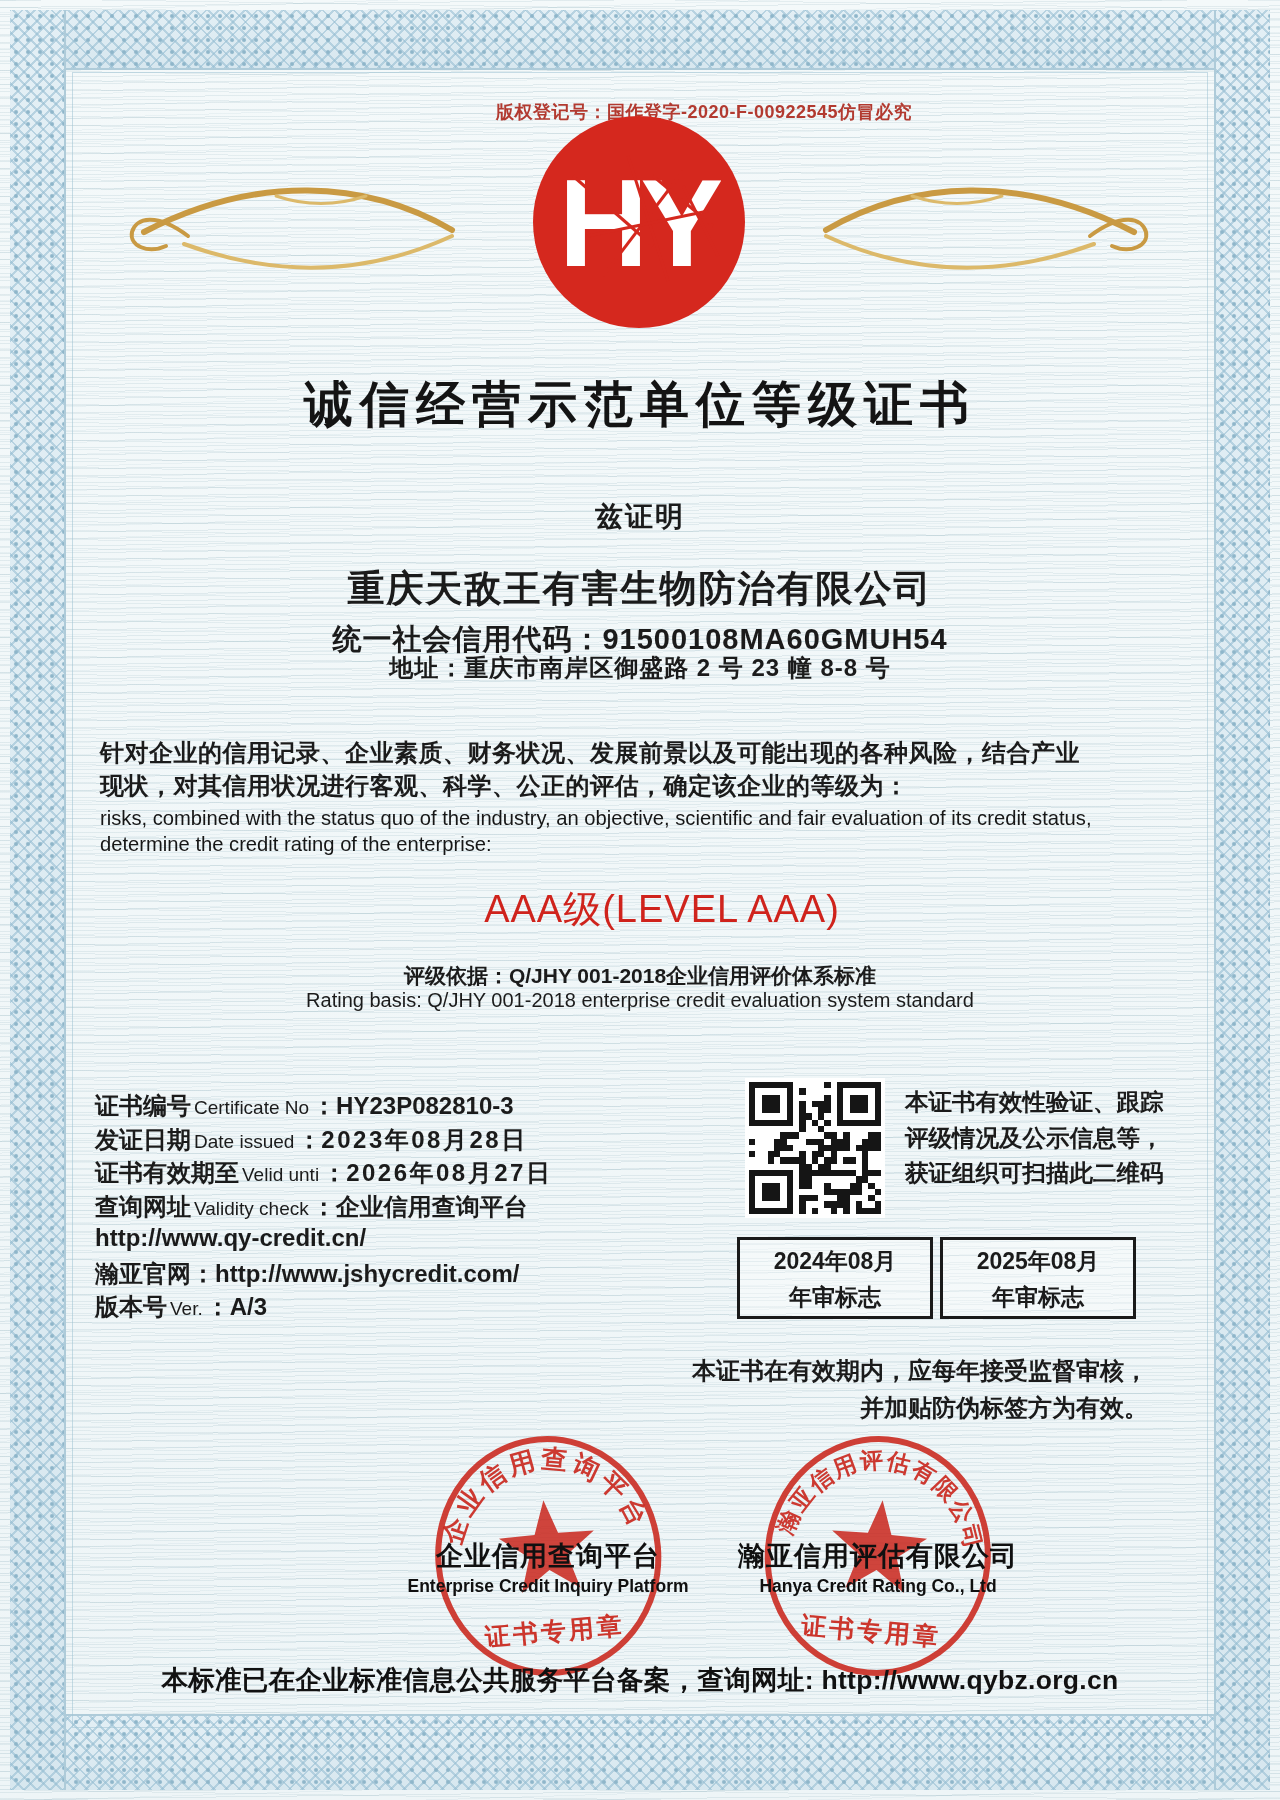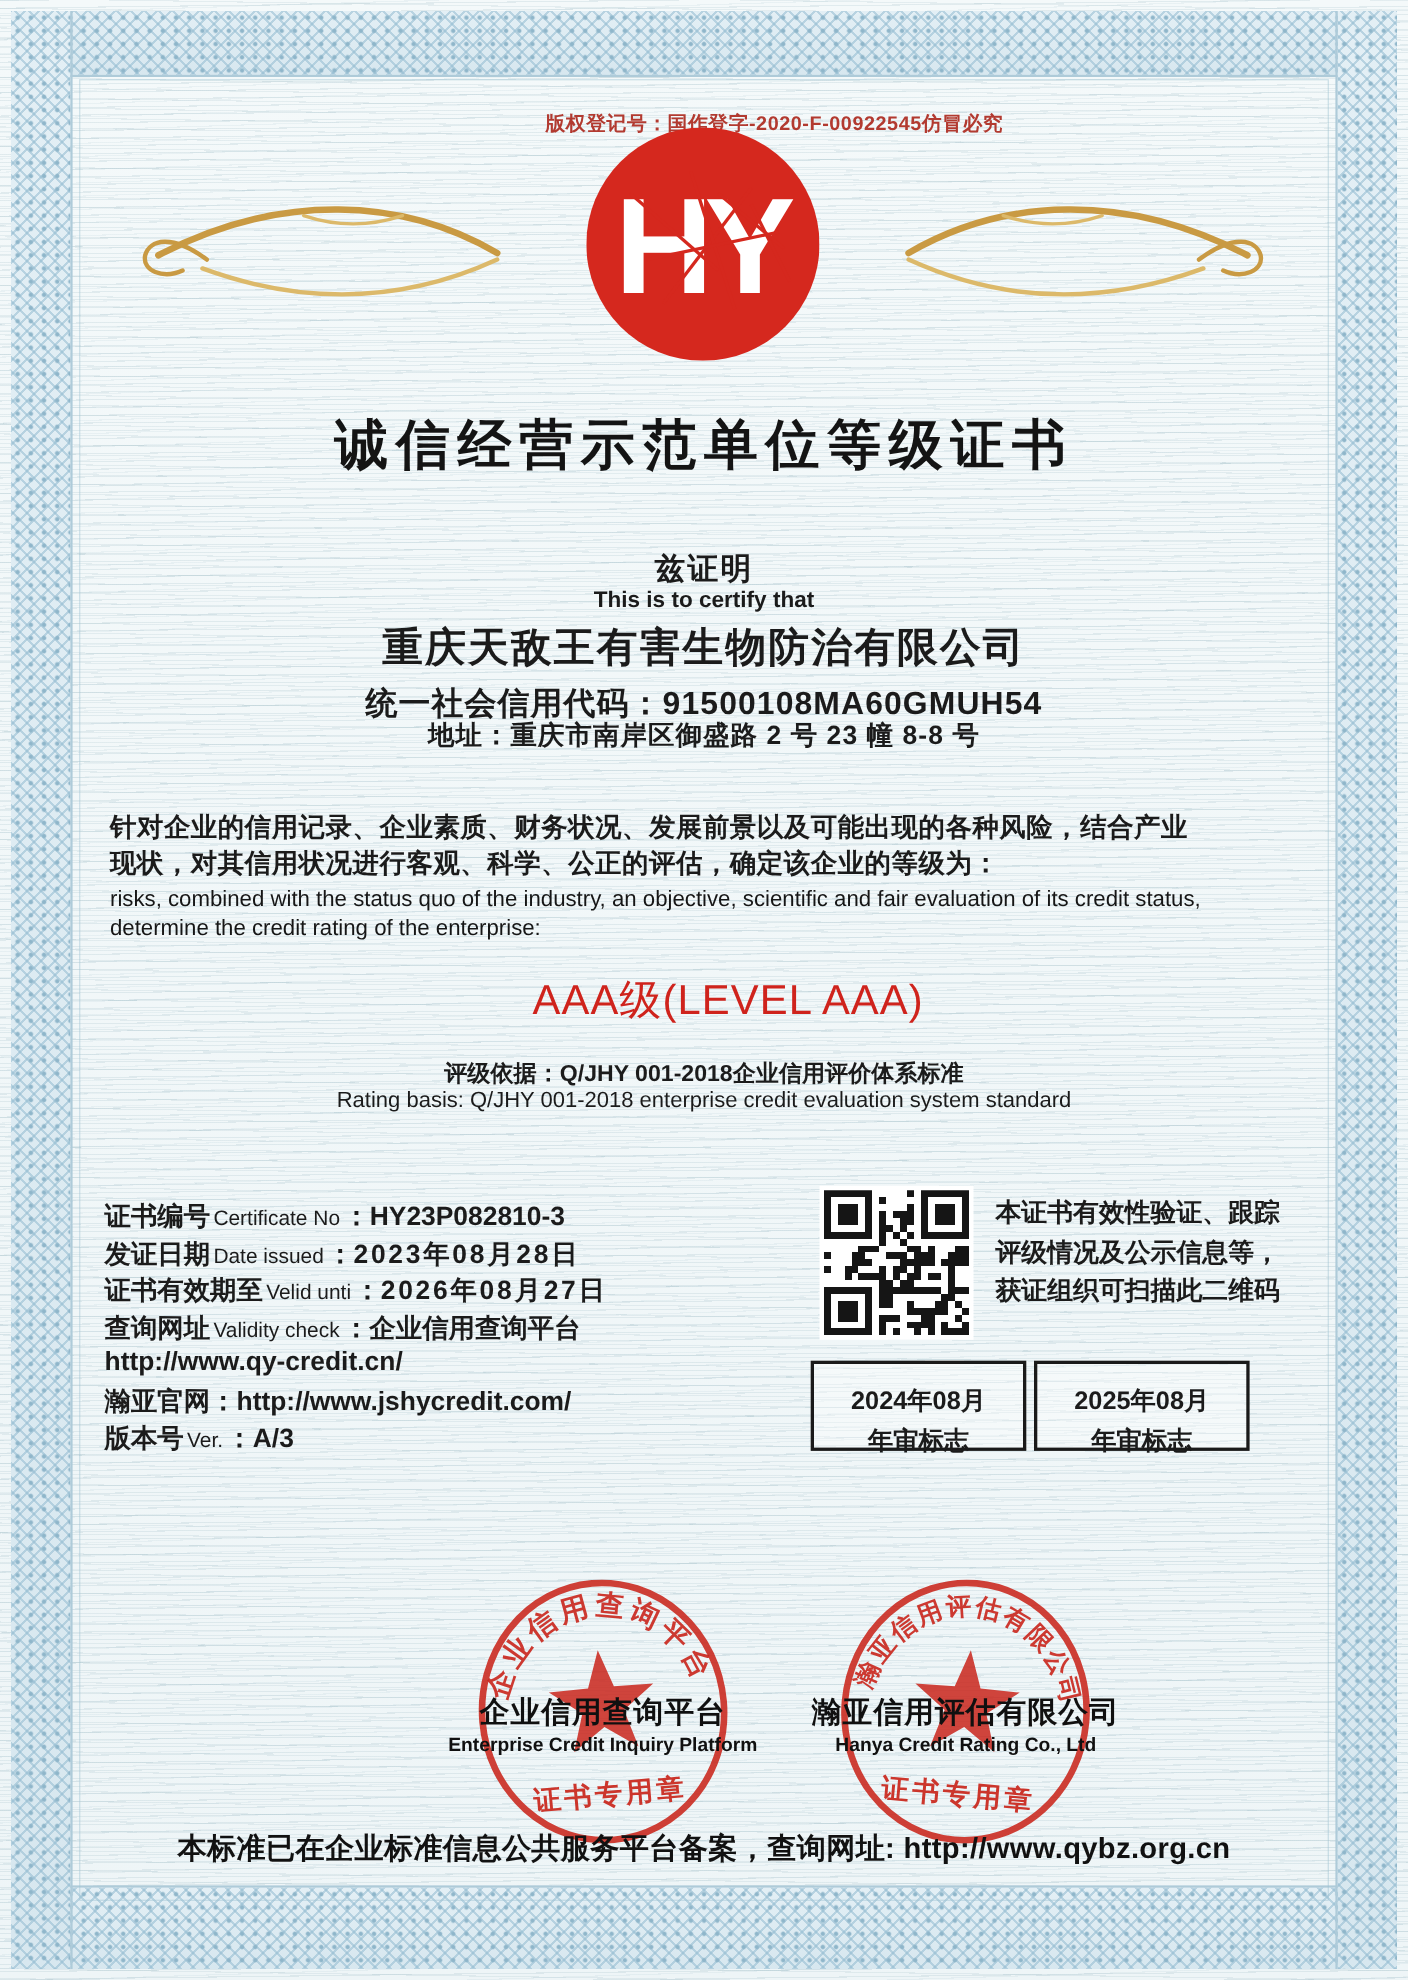--- a/index.html
+++ b/index.html
@@ -57,21 +57,21 @@
   .details{left:95px;top:1090px;display:flex;flex-direction:column;}
   .drow{height:33.5px;display:flex;align-items:baseline;font-size:24px;font-weight:600;white-space:nowrap;}
   .drow .en{font-size:19px;font-weight:500;margin:0 3px;}
   .drow .sp{letter-spacing:2.5px;}
 
   .qr{left:745px;top:1078px;width:140px;height:140px;background:#fff;padding:4px;box-sizing:border-box;}
   .qr svg{width:100%;height:100%;display:block;}
   .qr-note{left:905px;top:1085px;width:285px;font-size:23.5px;font-weight:600;line-height:35.5px;}
 
   .ybox{top:1237px;width:196px;height:82px;border:3px solid #1a1a1a;box-sizing:border-box;
-        text-align:center;font-size:23px;font-weight:600;line-height:36px;padding-top:15px;
+        text-align:center;font-size:23px;font-weight:600;line-height:36px;padding-top:3px;
         background:rgba(255,255,255,.35);}
   .ybox.b1{left:737px;}
   .ybox.b2{left:940px;}
 
   .supervision{left:620px;top:1352px;width:528px;text-align:right;font-size:24px;font-weight:600;line-height:37px;}
 
   .seal-group{top:1428px;width:240px;height:256px;}
   .seal-group.s1{left:428px;}
   .seal-group.s2{left:758px;}
   .seal-group svg.seal{position:absolute;left:0;top:0;width:240px;height:250px;}
@@ -117,21 +117,20 @@
       <line x1="70" y1="160" x2="150" y2="55"></line>
       <line x1="95" y1="40" x2="135" y2="165"></line>
       <line x1="150" y1="70" x2="185" y2="140"></line>
       <line x1="55" y1="120" x2="175" y2="95"></line>
       <line x1="120" y1="60" x2="180" y2="110"></line>
     </g>
   </svg>
 
   <div class="abs ctr title-zh">诚信经营示范单位等级证书</div>
   <div class="abs ctr certify-zh">兹证明</div>
-  <div class="abs ctr certify-en">This is to certify that</div>
   <div class="abs ctr company">重庆天敌王有害生物防治有限公司</div>
   <div class="abs ctr code-line">统一社会信用代码：91500108MA60GMUH54</div>
   <div class="abs ctr addr-line">地址：重庆市南岸区御盛路 2 号 23 幢 8-8 号</div>
 
   <div class="abs para para-zh">
     <div>针对企业的信用记录、企业素质、财务状况、发展前景以及可能出现的各种风险，结合产业</div>
     <div>现状，对其信用状况进行客观、科学、公正的评估，确定该企业的等级为：</div>
   </div>
   <div class="abs para para-en">
     <div>risks, combined with the status quo of the industry, an objective, scientific and fair evaluation of its credit status,</div>
@@ -418,20 +417,24 @@
 
   <div class="abs ybox b1">
     <div>2024年08月</div>
     <div>年审标志</div>
   </div>
   <div class="abs ybox b2">
     <div>2025年08月</div>
     <div>年审标志</div>
   </div>
 
+  <div class="abs supervision">
+    <div>本证书在有效期内，应每年接受监督审核，</div>
+    <div>并加贴防伪标签方为有效。</div>
+  </div>
 
   <div class="abs seal-group s1">
     <svg class="seal" viewBox="0 0 240 250">
       <defs>
           <path id="arcL" d="M 30,138 A 90,98 0 0 1 210,138" fill="none"></path>
         </defs>
       <ellipse cx="120" cy="128" rx="110" ry="117" fill="none" stroke="#c9251b" stroke-width="6" opacity="0.88"></ellipse>
       <polygon points="120,72 131.8,105.8 167.6,106.5 139,128.2 149.4,162.5 120,142 90.6,162.5 101,128.2 72.4,106.5 108.2,105.8" fill="#c9251b" opacity="0.85"></polygon>
       <text font-size="26" font-weight="700" fill="#c9251b" opacity="0.9" letter-spacing="4" font-family="Liberation Sans, sans-serif">
         <textPath href="#arcL" startOffset="50%" text-anchor="middle">企业信用查询平台</textPath>

